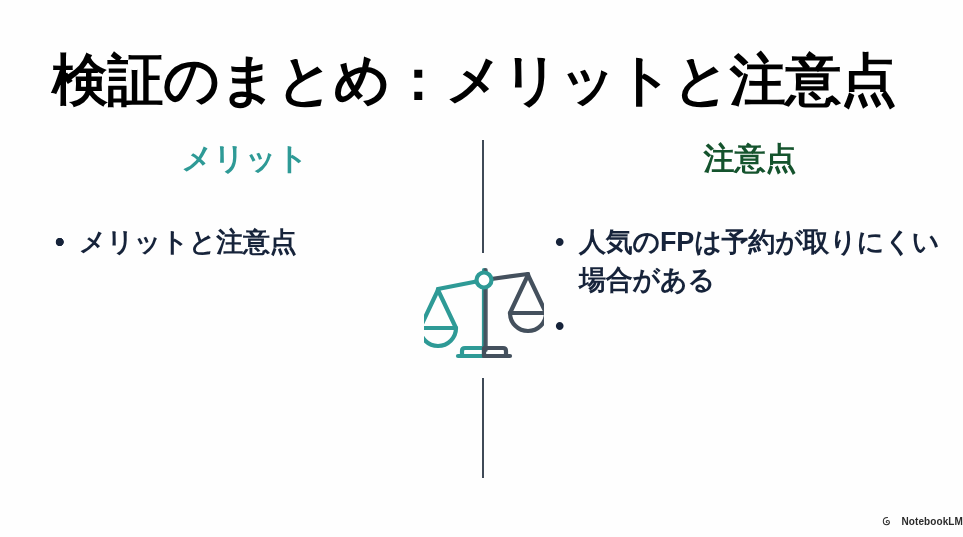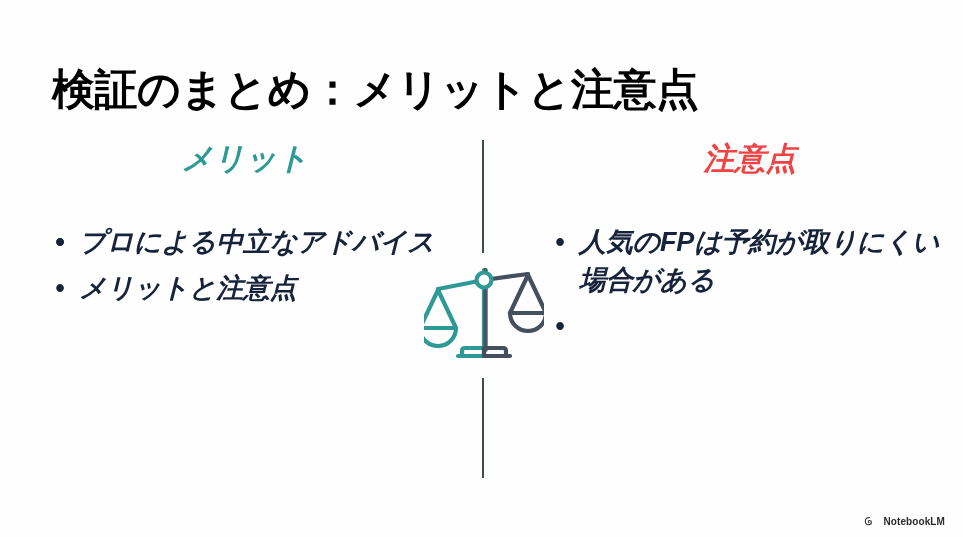--- a/index.html
+++ b/index.html
@@ -19,48 +19,47 @@
     width: 963px;
     height: 537px;
     background: #fefefe;
     box-sizing: border-box;
   }
 
   
   .slide-title {
     position: absolute;
     left: 52px;
-    top: 35px;
+    top: 8px;
     width: 870px;
-    font-size: 43px;
+    font-size: 56px;
     font-weight: 700;
     letter-spacing: -0.5px;
     color: #000000;
     line-height: 1.2;
     white-space: nowrap;
   }
 
   
   .col {
     position: absolute;
     top: 140px;
-    font-style: italic;
   }
   .col-left  { left: 30px;  width: 430px; }
   .col-right { left: 540px; width: 420px; }
 
   .col-heading {
     font-size: 31px;
     font-weight: 700;
     line-height: 1.25;
     margin: 0 0 44px 0;
     text-align: center;
   }
   .col-left .col-heading  { color: #2e9a96; }
-  .col-right .col-heading { color: #ef4444; text-align: center; }
+  .col-right .col-heading { color: #14532d; text-align: center; }
 
   .bullet-list {
     list-style: none;
     margin: 0;
     padding: 0;
   }
   .bullet-item {
     position: relative;
     padding-left: 27px;
     margin-bottom: 8px;
@@ -97,21 +96,21 @@
     position: absolute;
     left: 424px;
     top: 252px;
     width: 120px;
     height: 120px;
   }
 
   
   .watermark {
     position: absolute;
-    right: 18px;
+    right: 0;
     bottom: 10px;
     display: flex;
     align-items: center;
     gap: 8px;
     color: #2b2b2b;
     font-size: 10px;
     font-weight: 600;
     letter-spacing: 0.1px;
   }
   .watermark-mark {
@@ -128,21 +127,20 @@
   <h1 class="slide-title">検証のまとめ：メリットと注意点</h1>
 
   <div class="col col-left">
     <div class="col-heading">メリット</div>
     <ul class="bullet-list">
       <li class="bullet-item">
         <span class="dot">•</span>
       </li>
       <li class="bullet-item">
         <span class="dot">•</span>
-        <span>プロによる中立なアドバイス</span>
       </li>
       <li class="bullet-item">
         <span class="dot">•</span>
         <span>メリットと注意点</span>
       </li>
     </ul>
   </div>
 
   <div class="col col-right">
     <div class="col-heading">注意点</div>

